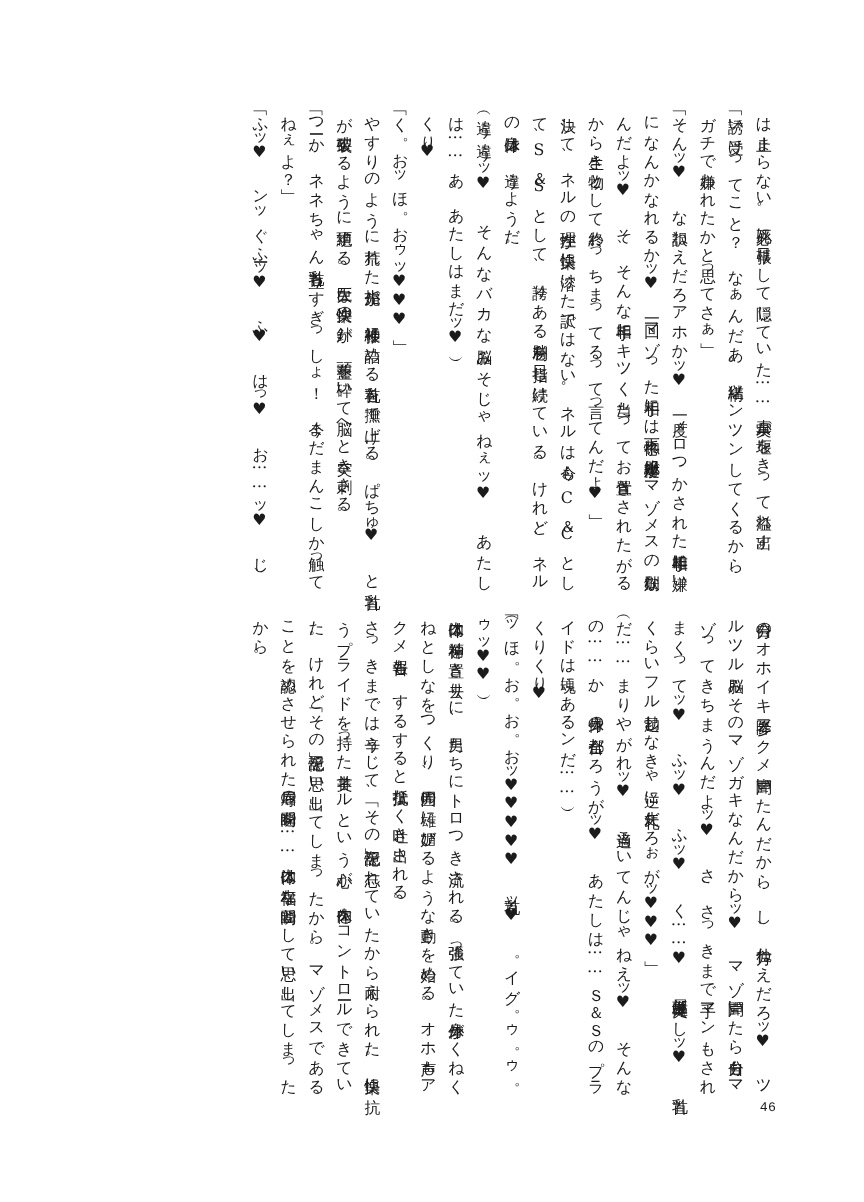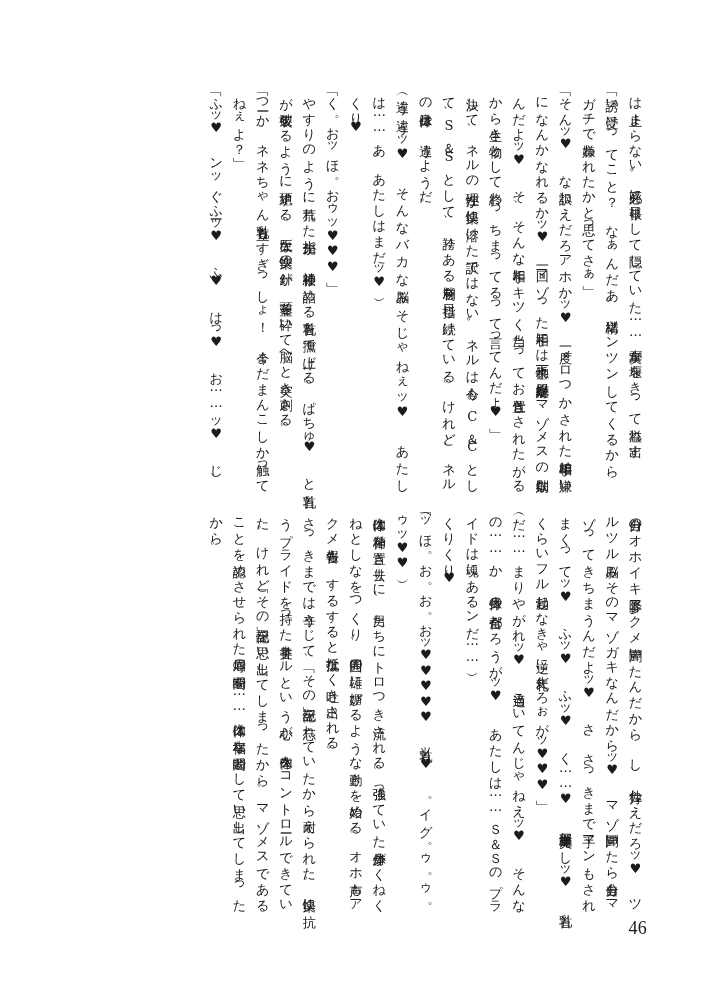--- a/index.html
+++ b/index.html
@@ -54,23 +54,23 @@
     right: 73px;
     top: 508px;
     height: 398px;
     width: 515px;
   }
 
   .page-number {
     position: absolute;
     right: 73px;
     top: 918px;
-    font-size: 18px;
+    font-size: 11px;
     color: #1b1b1b;
-    font-family: Liberation Serif, serif;
+    font-family: Liberation Mono, monospace;
     letter-spacing: 0.3px;
   }
 </style>
 </head>
 <body>
 
 <div class="page">
 
   <div class="vblock" id="block-upper">は止まらない。必死に目張りして隠していた……真実が堰をきって溢れ出す。
 「誘い受けってこと？　なぁんだあ。結構ツンツンしてくるから、ガチで嫌われたかと思ってさぁ」

